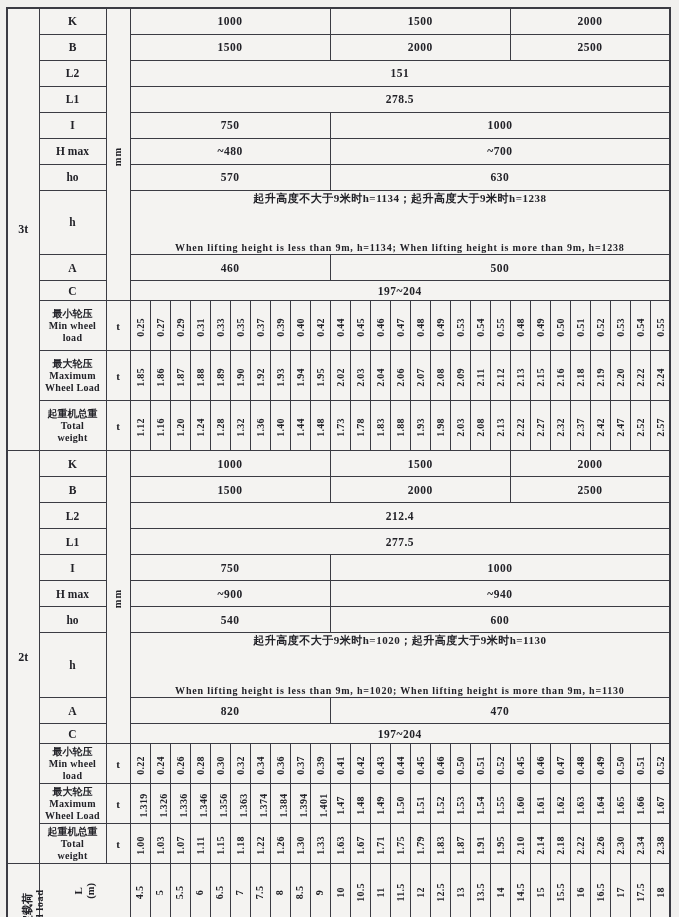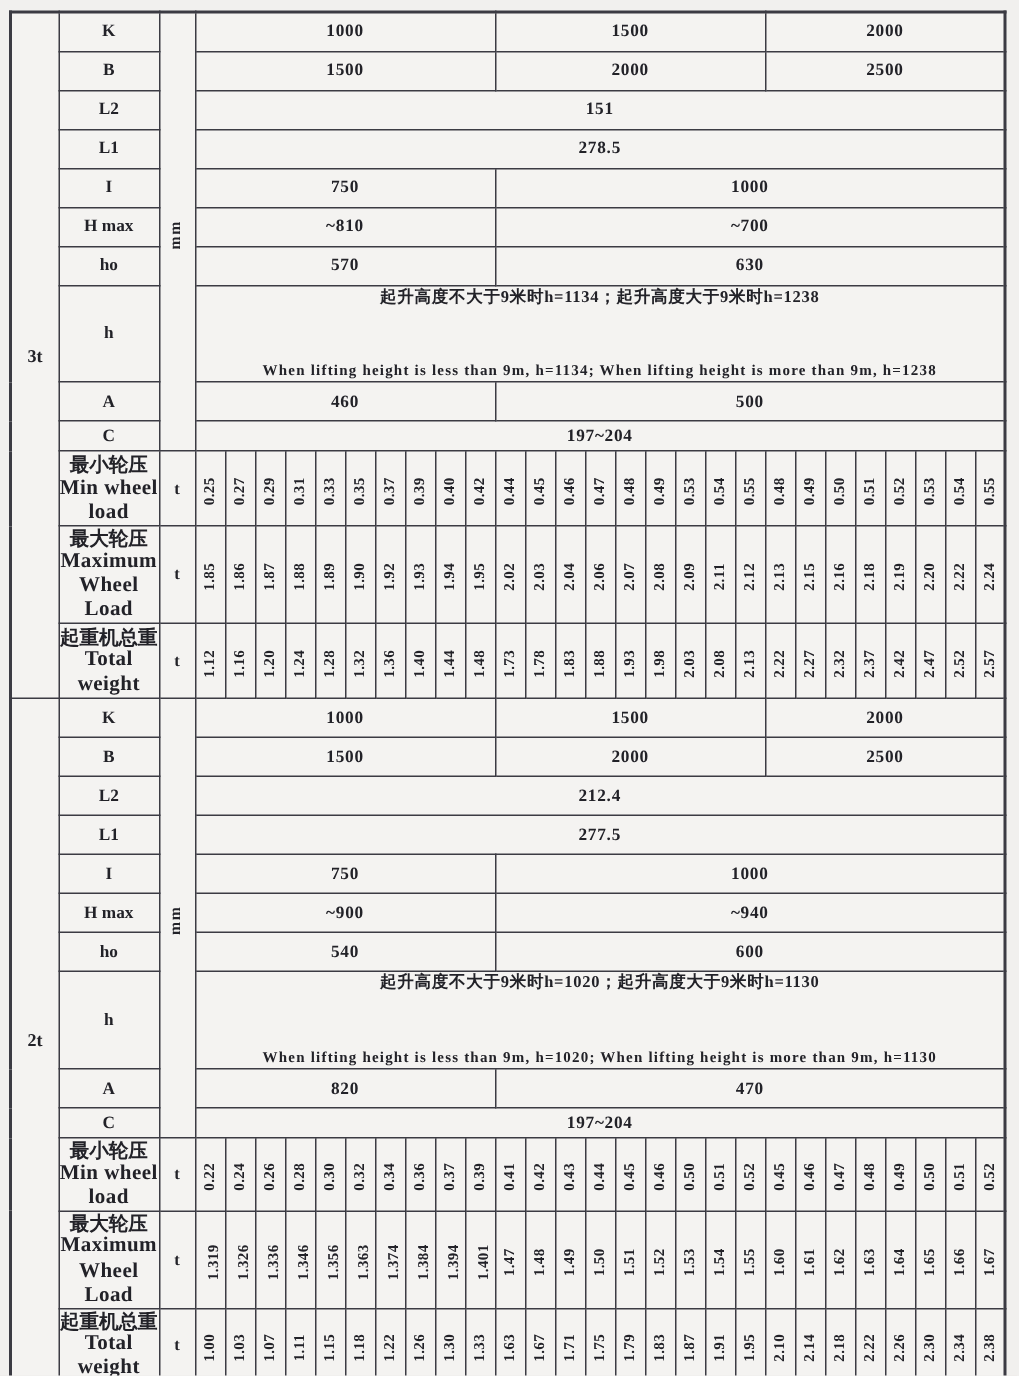--- a/index.html
+++ b/index.html
@@ -27,22 +27,22 @@
   tr.loadrow3{ height:50px; }
   tr.loadrow2{ height:40px; }
   tr.footL   { height:54px; }
   tr.footLK  { height:50px; }
 
   .cap       { font-size:12px; }
   .dim-label { font-size:11.5px; }
   .dim-val   { font-size:11.5px; letter-spacing:0.5px; }
   .note-cn   { font-size:11px; line-height:1.35; letter-spacing:0.5px; }
   .note-en   { font-size:10px; line-height:1.3; letter-spacing:0.8px;margin-top:36px; }
-  .load-label .load-cn { font-size:13px;   line-height:1.2; }
-  .load-label .load-en { font-size:14px; line-height:1.15; letter-spacing:0.3px; }
+  .load-label .load-cn { font-size:10px;   line-height:1.2; }
+  .load-label .load-en { font-size:10px; line-height:1.15; letter-spacing:0.3px; }
   .t-unit    { font-size:11px; }
   .v {
     display:inline-block;
     transform:rotate(-90deg);
     white-space:nowrap;
     font-size:10px; letter-spacing:0.3px;
   }
   .unit-v { font-size:10.5px; letter-spacing:1px; }
   .rotblock {
     display:inline-block;
@@ -115,21 +115,21 @@
           <td class="dim-label">L1</td>
           <td class="dim-val" colspan="27">278.5</td>
         </tr>
         <tr class="dimrow">
           <td class="dim-label">I</td>
           <td class="dim-val" colspan="10">750</td>
           <td class="dim-val" colspan="17">1000</td>
         </tr>
         <tr class="dimrow">
           <td class="dim-label">H max</td>
-          <td class="dim-val" colspan="10">~810</td>
+          <td class="dim-val" colspan="10">~480</td>
           <td class="dim-val" colspan="17">~700</td>
         </tr>
         <tr class="dimrow">
           <td class="dim-label">ho</td>
           <td class="dim-val" colspan="10">570</td>
           <td class="dim-val" colspan="17">630</td>
         </tr>
         <tr class="hrow">
           <td class="dim-label">h</td>
           <td class="dim-val" colspan="27">

